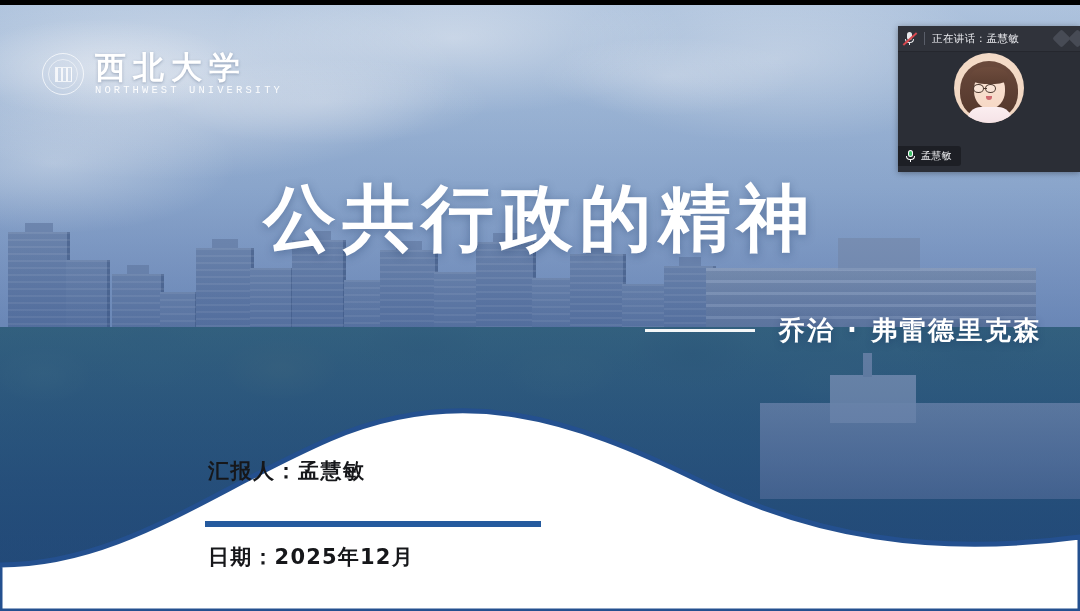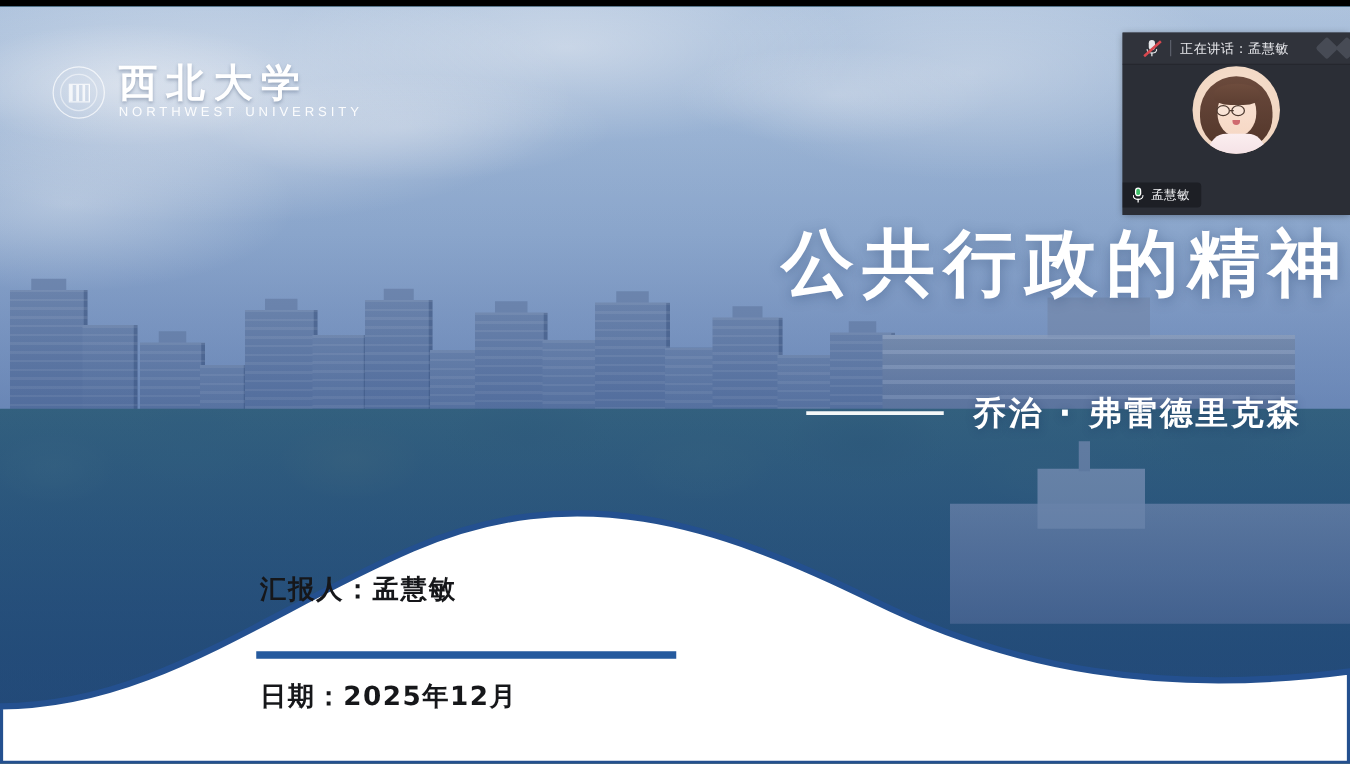--- a/index.html
+++ b/index.html
@@ -132,27 +132,27 @@
     border:1px solid rgba(255,255,255,.8);
   }
   .logo-text { display:flex; flex-direction:column; gap:1px; }
   .logo-cn {
     font-size:31px; color:#ffffff; letter-spacing:7px; line-height:1;
     font-family:"DejaVu Serif","Liberation Serif",serif; font-weight:600;
     text-shadow:0 1px 3px rgba(40,60,95,.35);
   }
   .logo-en {
     font-size:10.5px; color:rgba(255,255,255,.93); letter-spacing:3.1px;
-    font-family:Liberation Sans, sans-serif;
+    font-family:Liberation Mono, monospace;
   }
 
   
   .main-title {
-    position:absolute; left:0; top:173px; width:1080px; text-align:right;
-    font-size:58px; font-weight:700; color:#ffffff; letter-spacing:7px;
+    position:absolute; left:0; top:173px; width:1080px; text-align:center;
+    font-size:72px; font-weight:700; color:#ffffff; letter-spacing:7px;
     line-height:1.12;
     font-family:"DejaVu Sans","Liberation Sans",sans-serif;
     text-shadow:0 2px 10px rgba(20,45,90,.35);
   }
   .author-row {
     position:absolute; right:38px; top:308px;
     display:flex; align-items:center; gap:24px;
   }
   .author-dash { width:110px; height:3px; background:#ffffff; opacity:.95; }
   .author-name {
@@ -179,21 +179,21 @@
 
   
   .vc {
     position:absolute; left:898px; top:26px; width:182px; height:146px;
     background:#2b2e36; z-index:50;
     box-shadow:0 1px 6px rgba(0,0,0,.35);
     overflow:hidden;
   }
   .vc-header {
     position:relative; height:26px; background:#30333b;
-    display:flex; align-items:center; gap:7px; padding-left:16px;
+    display:flex; align-items:center; gap:7px; padding-left:4px;
     border-bottom:1px solid #25272e;
   }
   .mic-muted { width:15px; height:15px; position:relative; flex:0 0 auto; }
   .mic-muted .body {
     position:absolute; left:5px; top:1px; width:5px; height:8px;
     border-radius:3px; background:#e8e9ec;
   }
   .mic-muted .stand {
     position:absolute; left:3px; top:8px; width:9px; height:4px;
     border:1.4px solid #e8e9ec; border-top:none;

